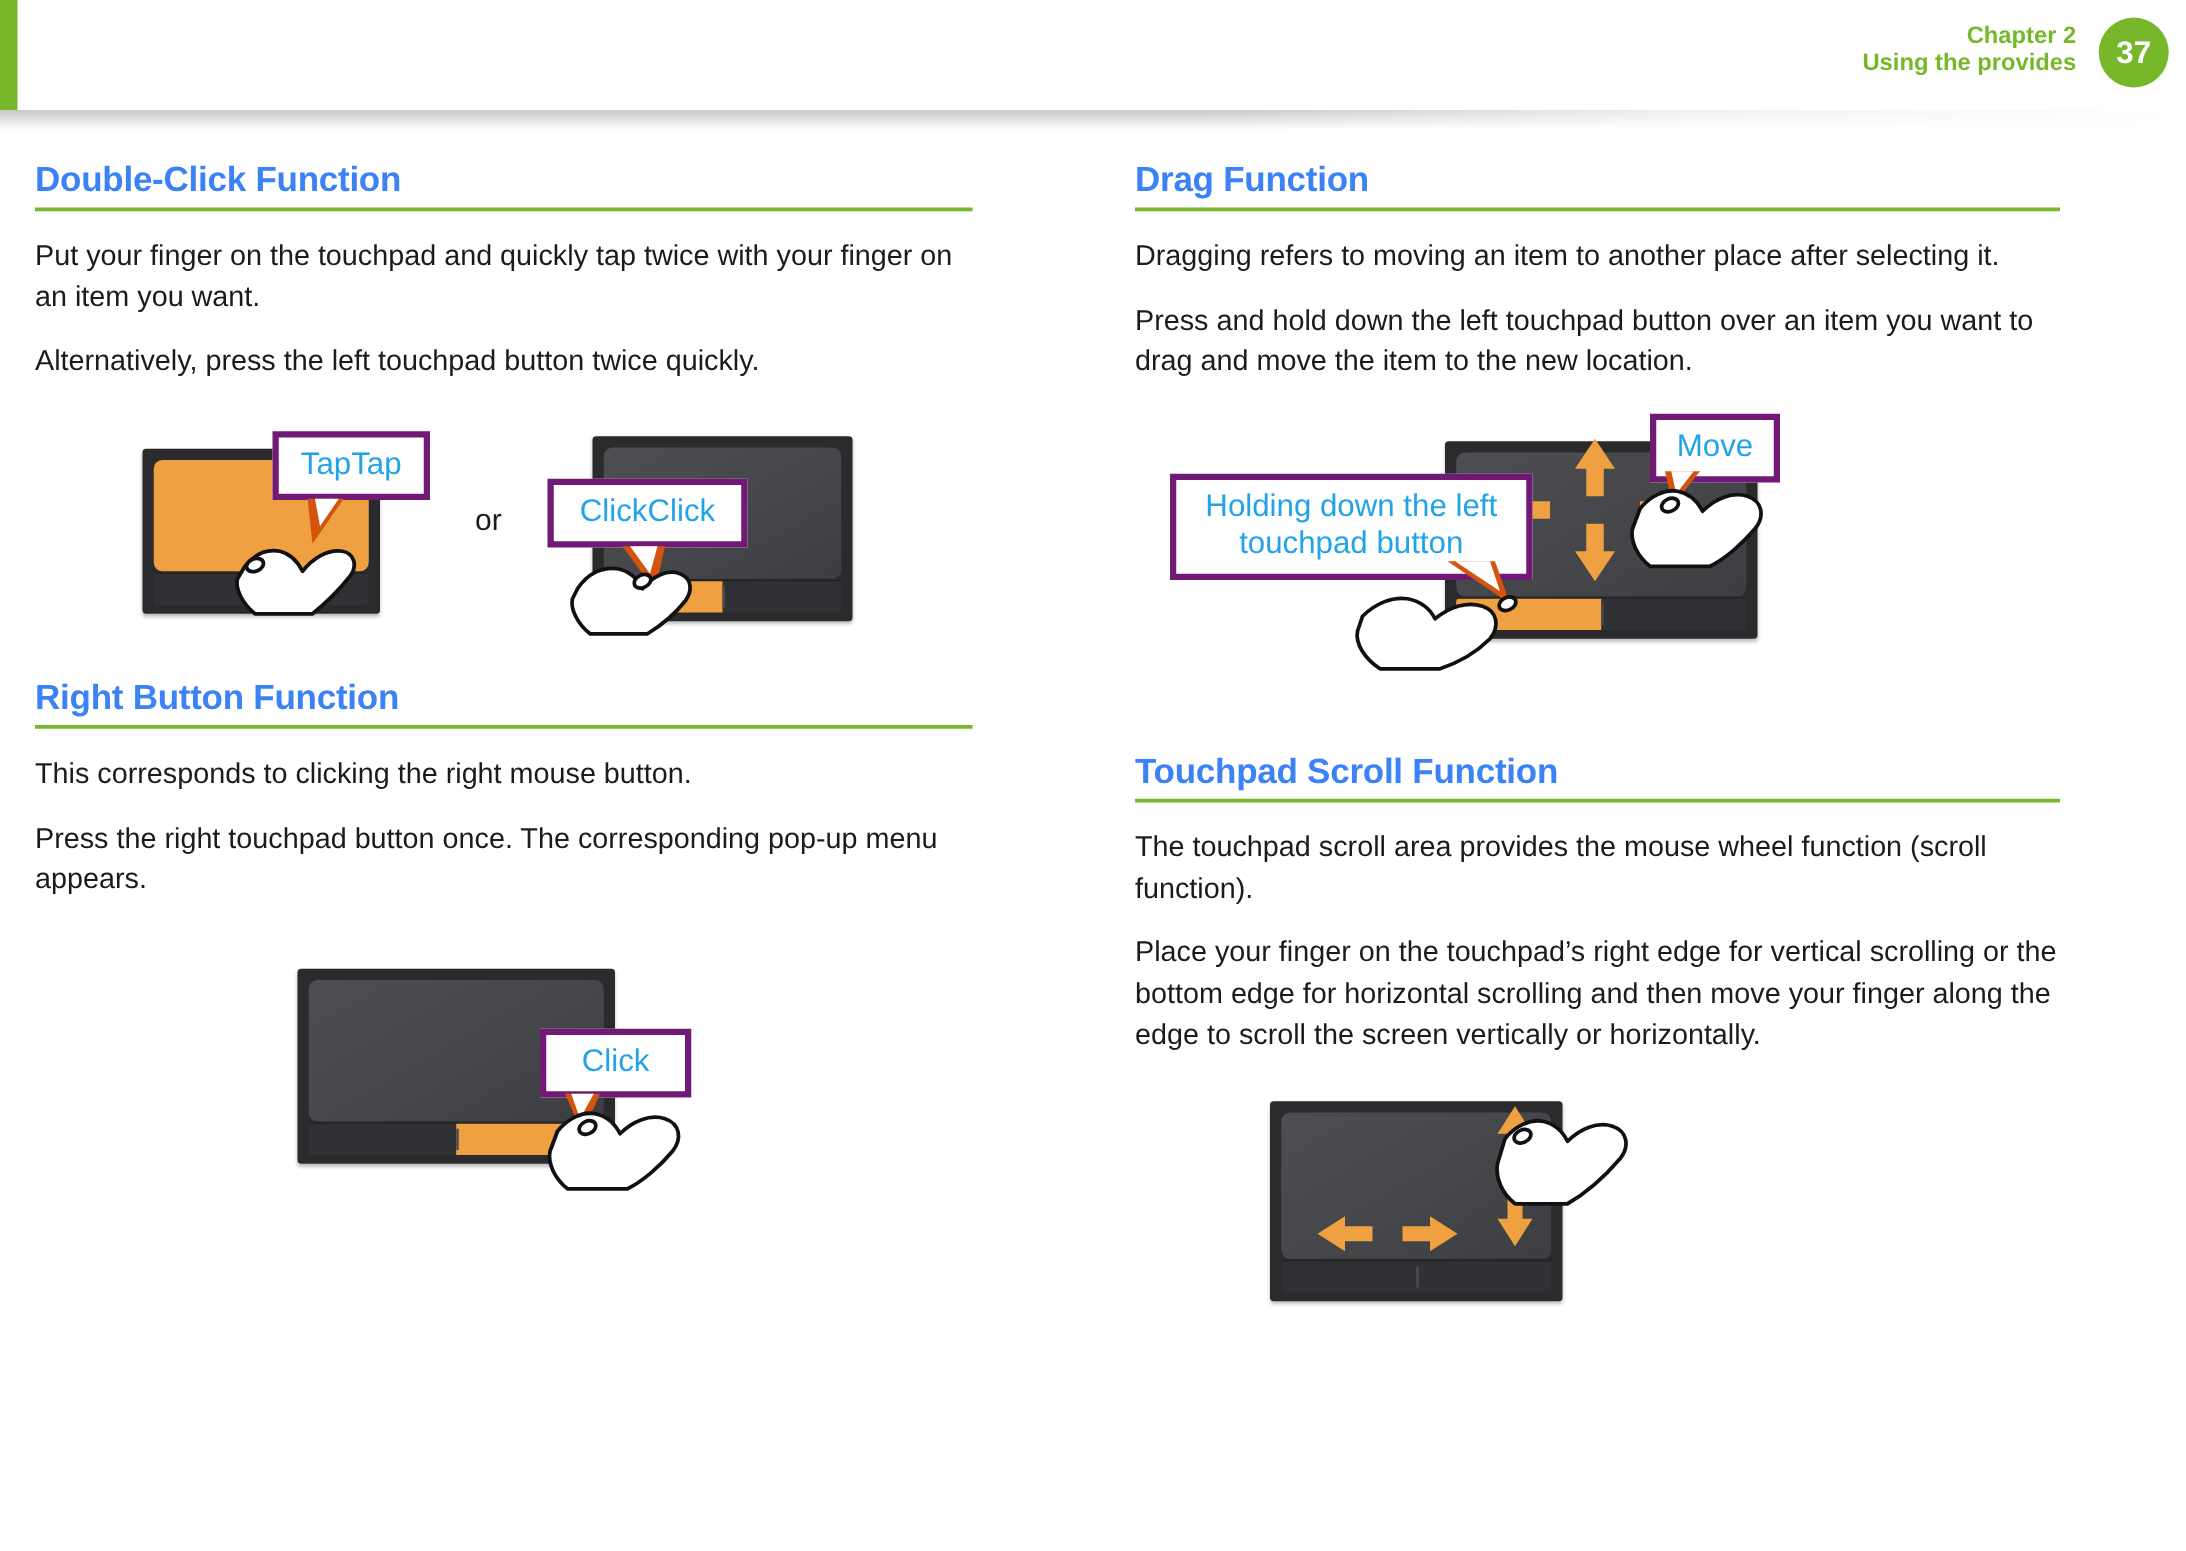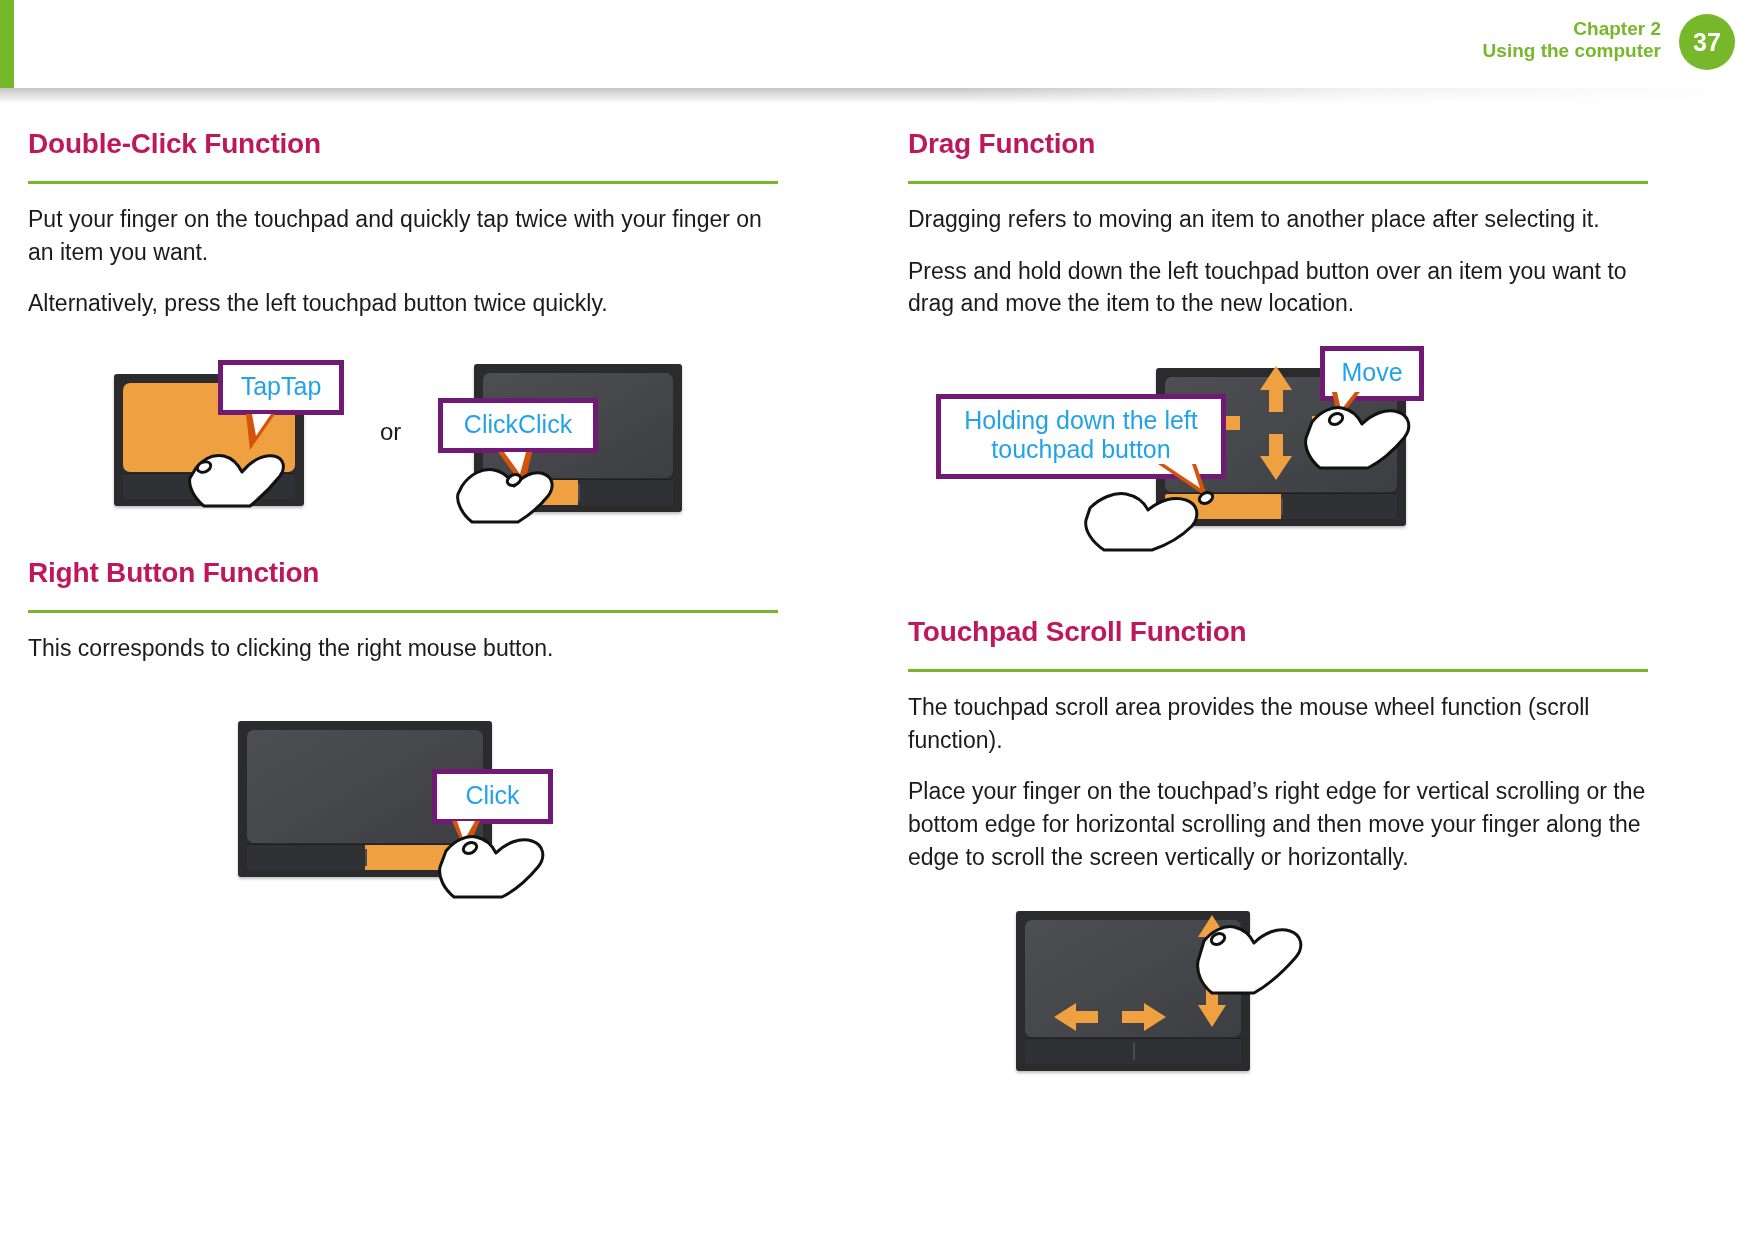--- a/index.html
+++ b/index.html
@@ -49,22 +49,22 @@
   .header-shadow::after{
     content:""; position:absolute; left:0; top:0; width:1749px; height:16px;
     background: linear-gradient(to right, rgba(255,255,255,0) 0%, rgba(255,255,255,0) 55%, rgba(255,255,255,0.75) 78%, rgba(255,255,255,1) 100%);
   }
 
   
   .col-left  { position: absolute; left: 28px;  top: 128px; width: 750px; }
   .col-right { position: absolute; left: 908px; top: 128px; width: 740px; }
 
   h2.sect {
-    font-size: 28px; font-weight: bold; color: #be185d;
-    padding-bottom: 21px; letter-spacing: -0.2px;
+    font-size: 28px; font-weight: bold; color: #3b82f6;
+    padding-bottom: 6px; letter-spacing: -0.2px;
   }
   .rule { height: 3px; background: #76b82a; width: 100%; }
 
   p.body {
     font-size: 23px; line-height: 1.42; color: #1b1b1b;
     margin-top: 19px;
   }
 
   
   .fig { position: relative; }
@@ -124,21 +124,21 @@
 </style>
 </head>
 <body>
 
 <div class="page">
 
   <div class="header">
     <div class="header-accent"></div>
     <div class="header-right">
       <span class="chapter-line1">Chapter 2</span>
-      <span class="chapter-line2">Using the computer</span>
+      <span class="chapter-line2">Using the provides</span>
     </div>
     <div class="page-badge">37</div>
   </div>
   <div class="header-shadow"></div>
 
   <div class="col-left">
 
     <h2 class="sect">Double-Click Function</h2>
     <div class="rule"></div>
     <p class="body">Put your finger on the touchpad and quickly tap twice with your finger on an item you want.</p>
@@ -189,20 +189,21 @@
                  C494,130 506,124 516,128 C526,132 526,142 520,150
                  C512,160 500,170 490,176 L444,176
                  C434,168 428,156 430,148 Z" fill="#ffffff" stroke="#111111" stroke-width="3" stroke-linejoin="round"></path>
         <ellipse cx="486" cy="134" rx="7" ry="5" fill="#ffffff" stroke="#111111" stroke-width="3" transform="rotate(-25 486 134)"></ellipse>
       </svg>
     </div>
 
     <h2 class="sect" style="margin-top:26px;">Right Button Function</h2>
     <div class="rule"></div>
     <p class="body">This corresponds to clicking the right mouse button.</p>
+    <p class="body">Press the right touchpad button once. The corresponding pop-up menu appears.</p>
 
     <div class="fig" style="height:225px; margin-top:42px;">
       <div class="pad" style="left:210px; top:14px; width:254px; height:156px;">
         <div class="pad-surface"></div>
         <div class="pad-bar">
           <div class="btn-left"></div>
           <div class="btn-right hl-orange"></div>
           <div class="divider"></div>
         </div>
       </div>

